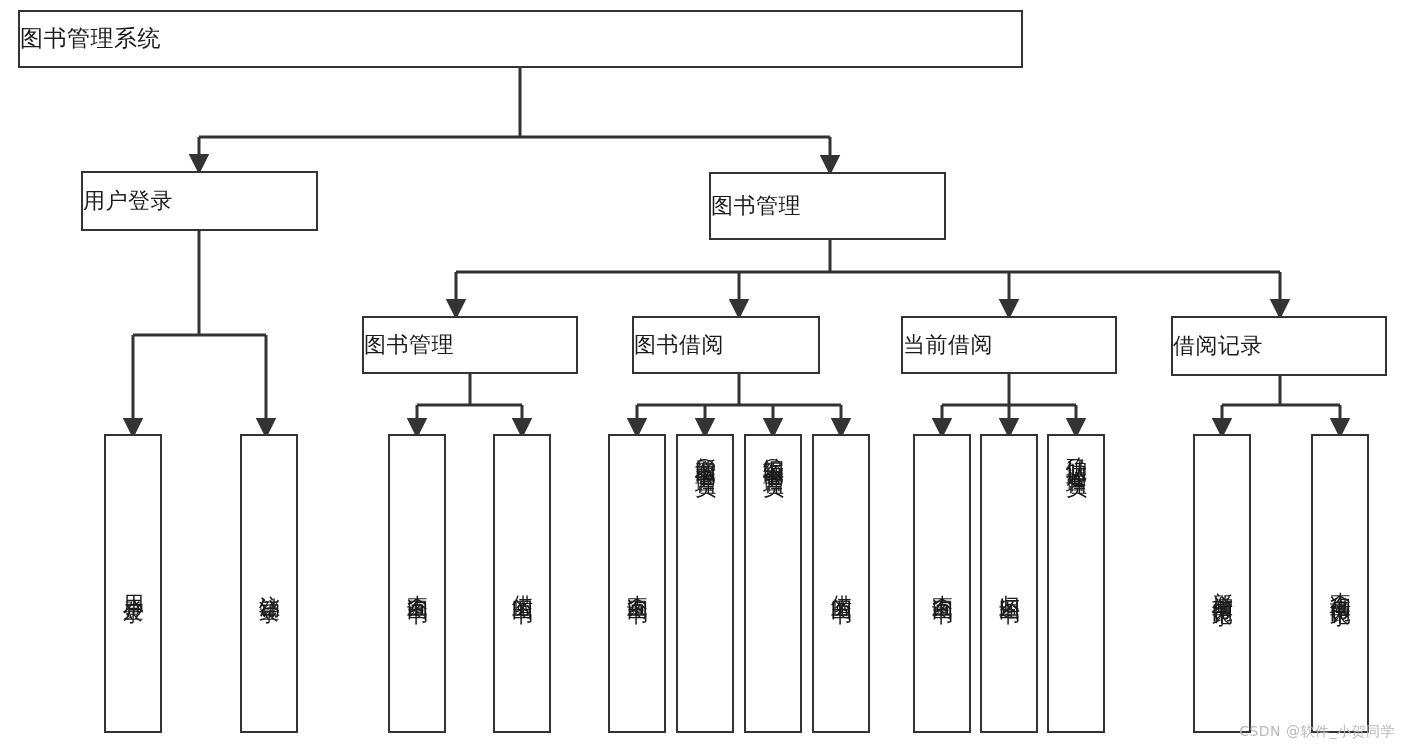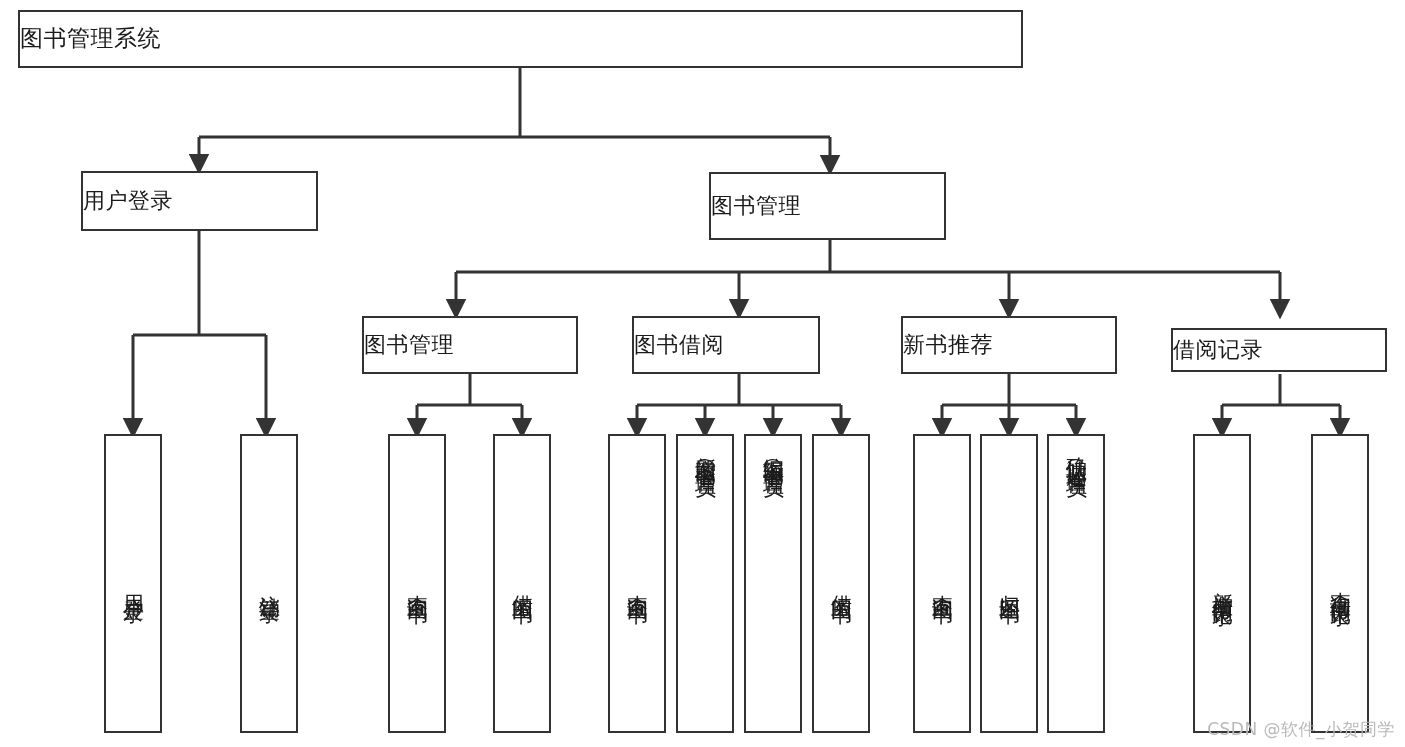--- a/index.html
+++ b/index.html
@@ -61,21 +61,21 @@
     letter-spacing: 3px;
     white-space: nowrap;
   }
   
   .node.v.mid { align-items: center; padding-top: 0; }
 
   #watermark {
     position: absolute;
     right: 10px;
     bottom: 6px;
-    font-size: 17px;
+    font-size: 14px;
     color: #b9b9b9;
     white-space: nowrap;
     letter-spacing: 0.5px;
   }
 </style>
 </head>
 <body>
 
 <div id="canvas">
 
@@ -145,24 +145,24 @@
 
   <div class="node h" style="left:362px; top:316px; width:216px; height:58px;">
     <span class="lbl">图书管理</span>
   </div>
 
   <div class="node h" style="left:632px; top:316px; width:188px; height:58px;">
     <span class="lbl">图书借阅</span>
   </div>
 
   <div class="node h" style="left:901px; top:316px; width:216px; height:58px;">
-    <span class="lbl">新书推荐</span>
-  </div>
-
-  <div class="node h" style="left:1171px; top:328px; width:216px; height:44px;">
+    <span class="lbl">当前借阅</span>
+  </div>
+
+  <div class="node h" style="left:1171px; top:316px; width:216px; height:60px;">
     <span class="lbl">借阅记录</span>
   </div>
 
   <div class="node v mid" style="left:104px; top:434px; width:58px; height:299px;">
     <span class="lbl">用户登录</span>
   </div>
   <div class="node v mid" style="left:240px; top:434px; width:58px; height:299px;">
     <span class="lbl">注销登录</span>
   </div>
 

